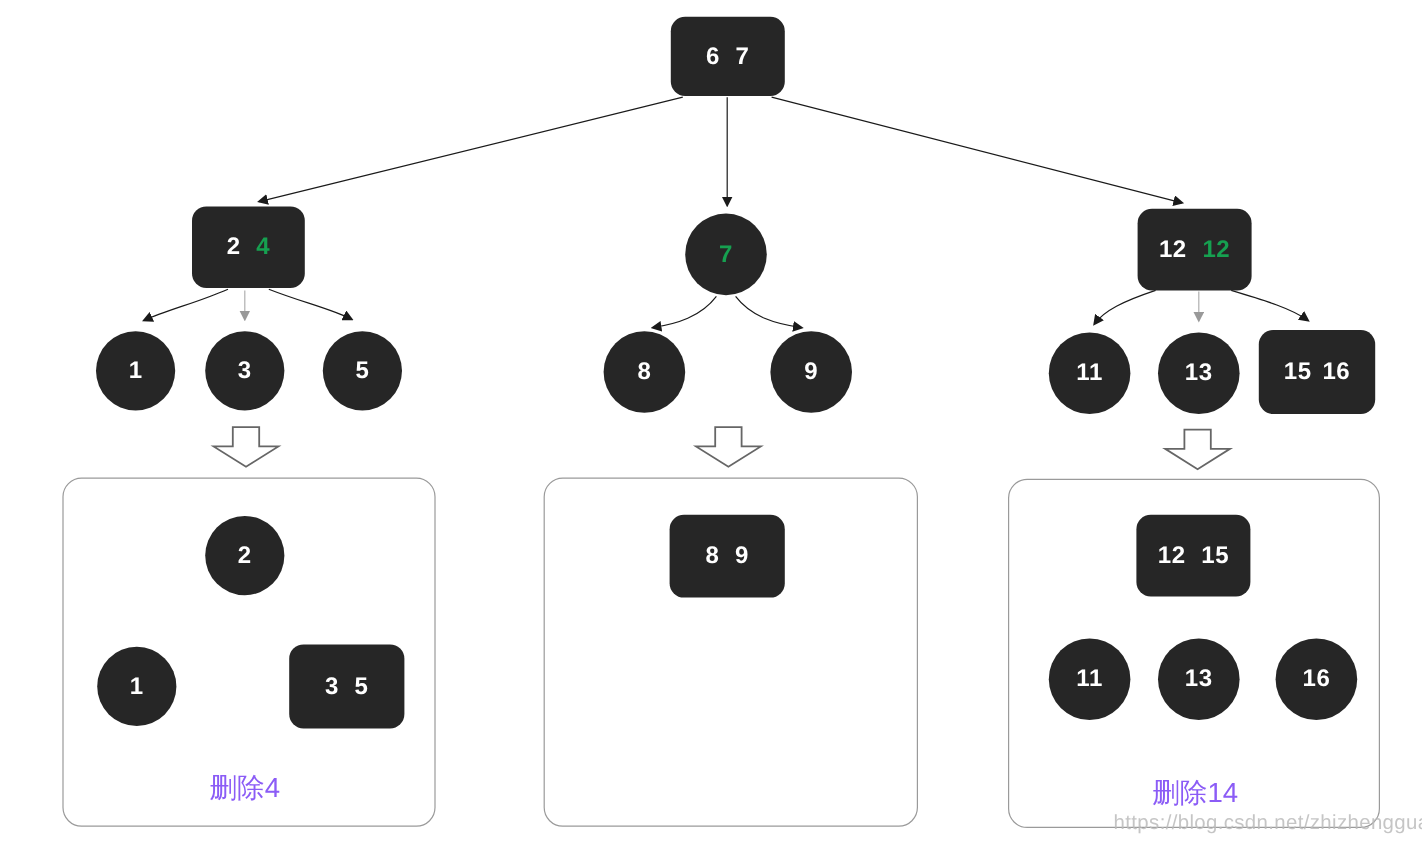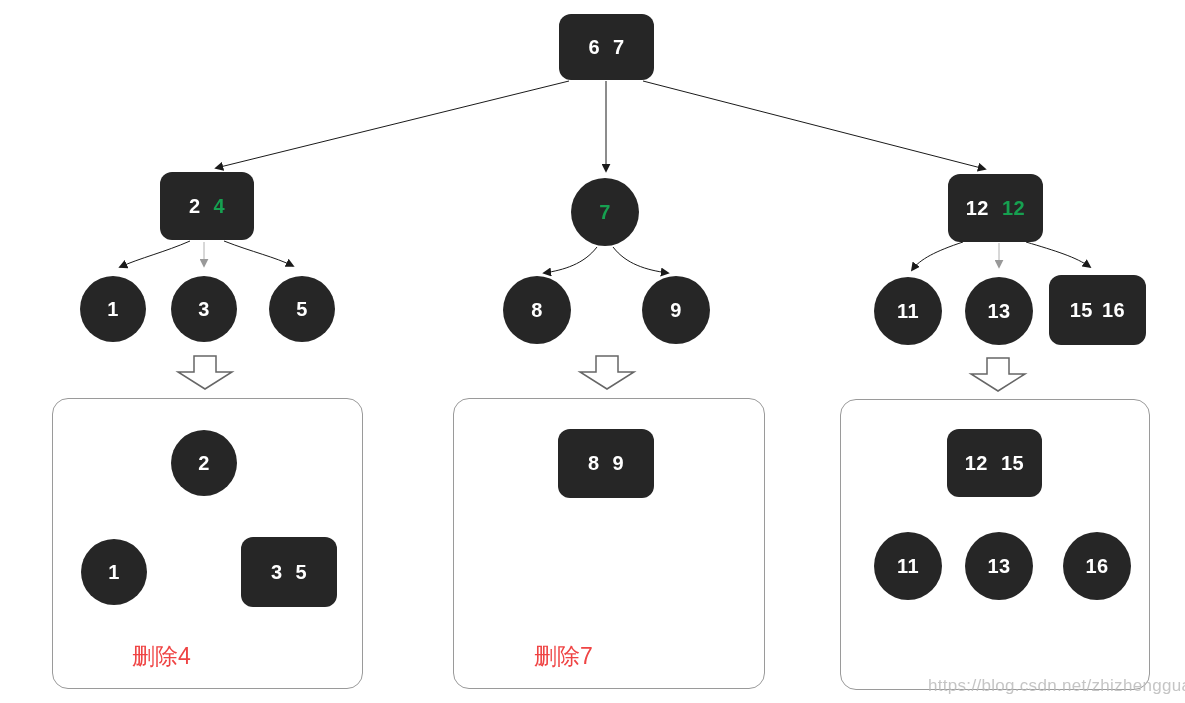--- a/index.html
+++ b/index.html
@@ -14,22 +14,22 @@
     font-weight:bold;font-size:20px;letter-spacing:0.5px;
   }
   .nrect{border-radius:12px;}
   .ncircle{border-radius:50%;}
   .green{color:#16a050;}
   .result-box{
     position:absolute;z-index:2;background:#ffffff;
     border:1px solid #9a9a9a;border-radius:16px;
   }
   .caption{
-    position:absolute;z-index:3;font-size:23px;color:#ef4444;
-    text-align:left;white-space:nowrap;
+    position:absolute;z-index:3;font-size:23px;color:#8b5cf6;
+    text-align:center;white-space:nowrap;
   }
   .watermark{
     position:absolute;z-index:5;font-size:17px;color:rgba(187,187,187,0.85);
     white-space:nowrap;letter-spacing:0.3px;
   }
 </style>
 </head>
 <body>
 
 <div class="stage">
@@ -127,32 +127,32 @@
     <span>3</span>
     <span>5</span>
   </div>
   <div class="caption" style="left:132px;top:641px;width:144px;">删除4</div>
 
   <div class="result-box" style="left:453px;top:398px;width:310px;height:289px;"></div>
   <div class="node nrect" style="left:558px;top:429px;width:96px;height:69px;">
     <span>8</span>
     <span>9</span>
   </div>
-  <div class="caption" style="left:534px;top:641px;width:144px;">删除7</div>
 
   <div class="result-box" style="left:840px;top:399px;width:308px;height:289px;"></div>
   <div class="node nrect" style="left:947px;top:429px;width:95px;height:68px;">
     <span>12</span>
     <span>15</span>
   </div>
   <div class="node ncircle" style="left:874px;top:532px;width:68px;height:68px;">
     <span>11</span>
   </div>
   <div class="node ncircle" style="left:965px;top:532px;width:68px;height:68px;">
     <span>13</span>
   </div>
   <div class="node ncircle" style="left:1063px;top:532px;width:68px;height:68px;">
     <span>16</span>
   </div>
+  <div class="caption" style="left:916px;top:645px;width:160px;">删除14</div>
 
   <div class="watermark" style="left:928px;top:676px;">https://blog.csdn.net/zhizhengguan</div>
 
 </div>
 
 </body></html>

